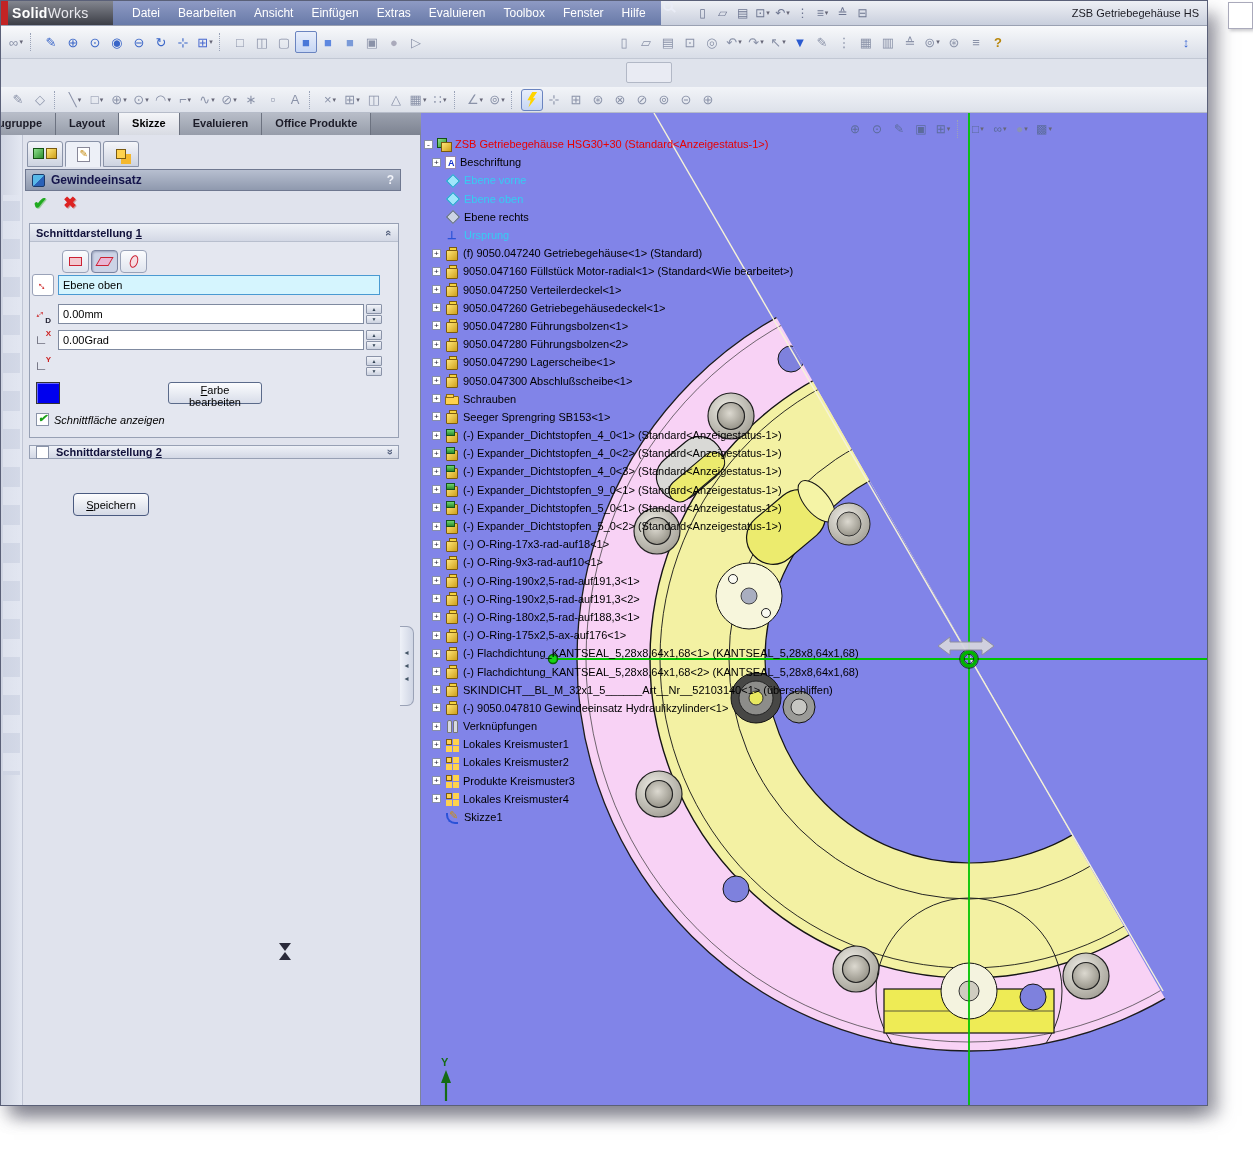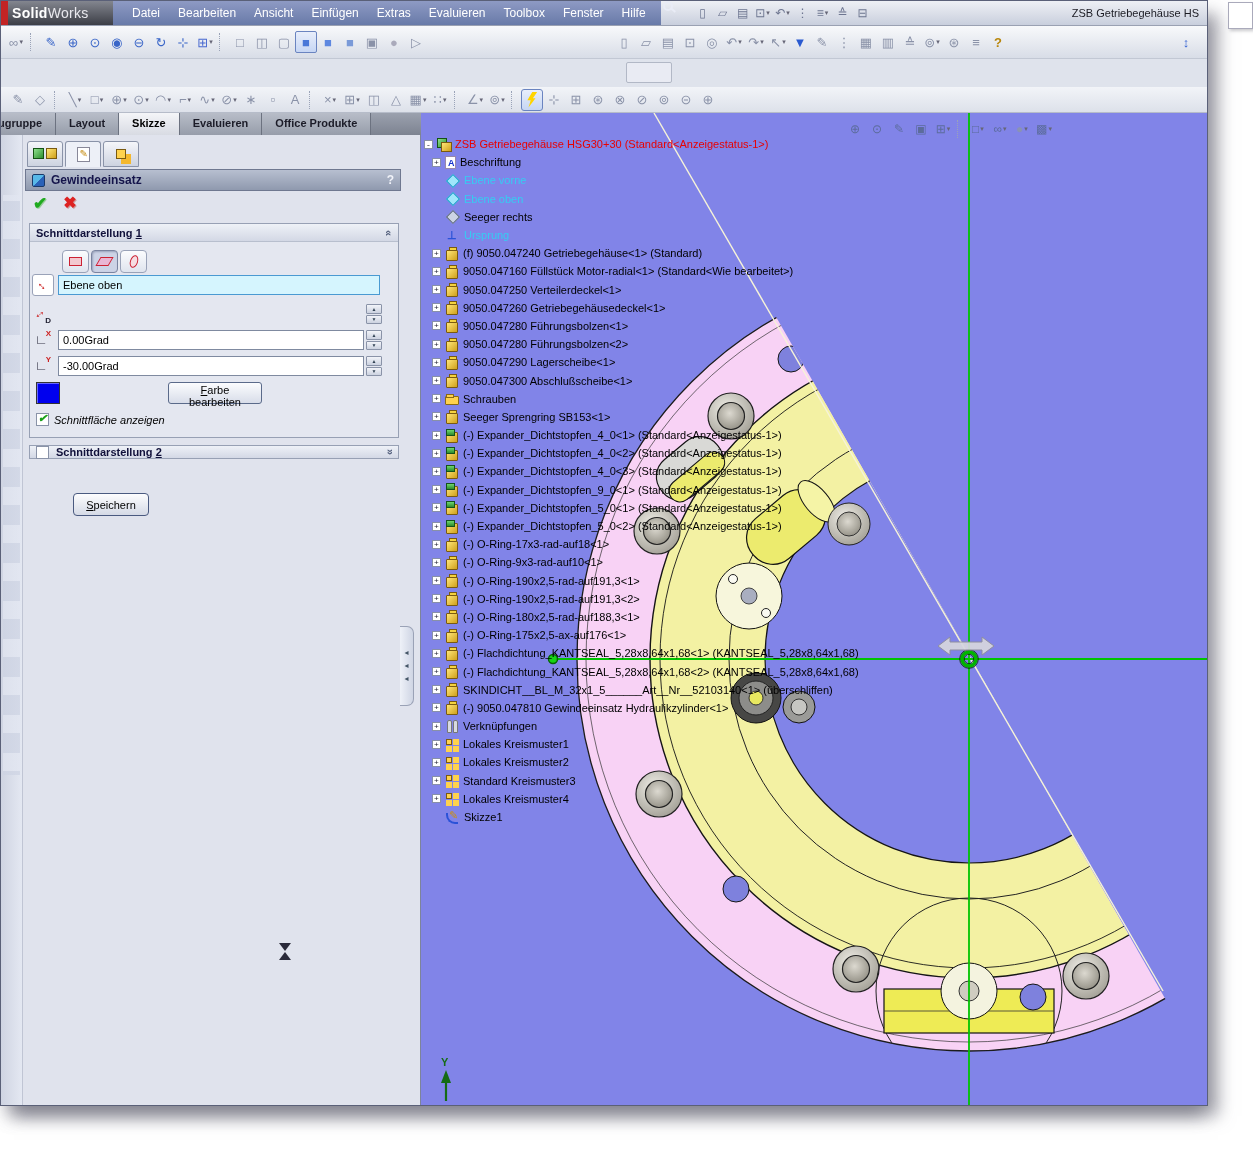--- a/index.html
+++ b/index.html
@@ -516,34 +516,34 @@
       <button class="pbtn" style="left:90px;top:26px;">
           <span class="ps3"></span>
         </button>
 
       <div class="selbtn">
           <span>↔</span>
         </div>
       <input class="selfield" readonly="" value="Ebene oben" style="">
 
       <span class="fico fico-d" style="top:81px;"></span>
+      <input class="numfield" style="top: 80px;" readonly="" value="0.00mm">
       <span class="spin" style="top:80px;">
           <span>▲</span>
           <span>▼</span>
         </span>
 
       <span class="fico fico-x" style="top:107px;"></span>
       <input class="numfield" style="top: 106px;" readonly="" value="0.00Grad">
       <span class="spin" style="top:106px;">
           <span>▲</span>
           <span>▼</span>
         </span>
 
       <span class="fico fico-y" style="top:133px;"></span>
-      <input class="numfield" style="top: 132px;" readonly="" value="-30.00Grad">
       <span class="spin" style="top:132px;">
           <span>▲</span>
           <span>▼</span>
         </span>
 
       <div id="swatch"></div>
       <button id="btn-color"><u>F</u>arbe bearbeiten</button>
 
       <div id="checkrow">
         <span class="cb ck"></span>
@@ -708,21 +708,21 @@
           <span class="tlb c-cyan">Ebene vorne</span>
         </div>
         <div class="trow">
           <span class="tsp"></span>
           <span class="ti ti-planec"></span>
           <span class="tlb c-cyan">Ebene oben</span>
         </div>
         <div class="trow">
           <span class="tsp"></span>
           <span class="ti ti-plane"></span>
-          <span class="tlb c-blk">Seeger rechts</span>
+          <span class="tlb c-blk">Ebene rechts</span>
         </div>
         <div class="trow">
           <span class="tsp"></span>
           <span class="ti ti-origin"></span>
           <span class="tlb c-cyan">Ursprung</span>
         </div>
         <div class="trow">
           <span class="texp">+</span>
           <span class="ti ti-part"></span>
           <span class="tlb c-blk">(f) 9050.047240 Getriebegehäuse&lt;1&gt; (Standard)</span>
@@ -863,21 +863,21 @@
           <span class="tlb c-blk">Lokales Kreismuster1</span>
         </div>
         <div class="trow">
           <span class="texp">+</span>
           <span class="ti ti-pattern"></span>
           <span class="tlb c-blk">Lokales Kreismuster2</span>
         </div>
         <div class="trow">
           <span class="texp">+</span>
           <span class="ti ti-pattern"></span>
-          <span class="tlb c-blk">Standard Kreismuster3</span>
+          <span class="tlb c-blk">Produkte Kreismuster3</span>
         </div>
         <div class="trow">
           <span class="texp">+</span>
           <span class="ti ti-pattern"></span>
           <span class="tlb c-blk">Lokales Kreismuster4</span>
         </div>
         <div class="trow">
           <span class="tsp"></span>
           <span class="ti ti-sketch"></span>
           <span class="tlb c-blk">Skizze1</span>

